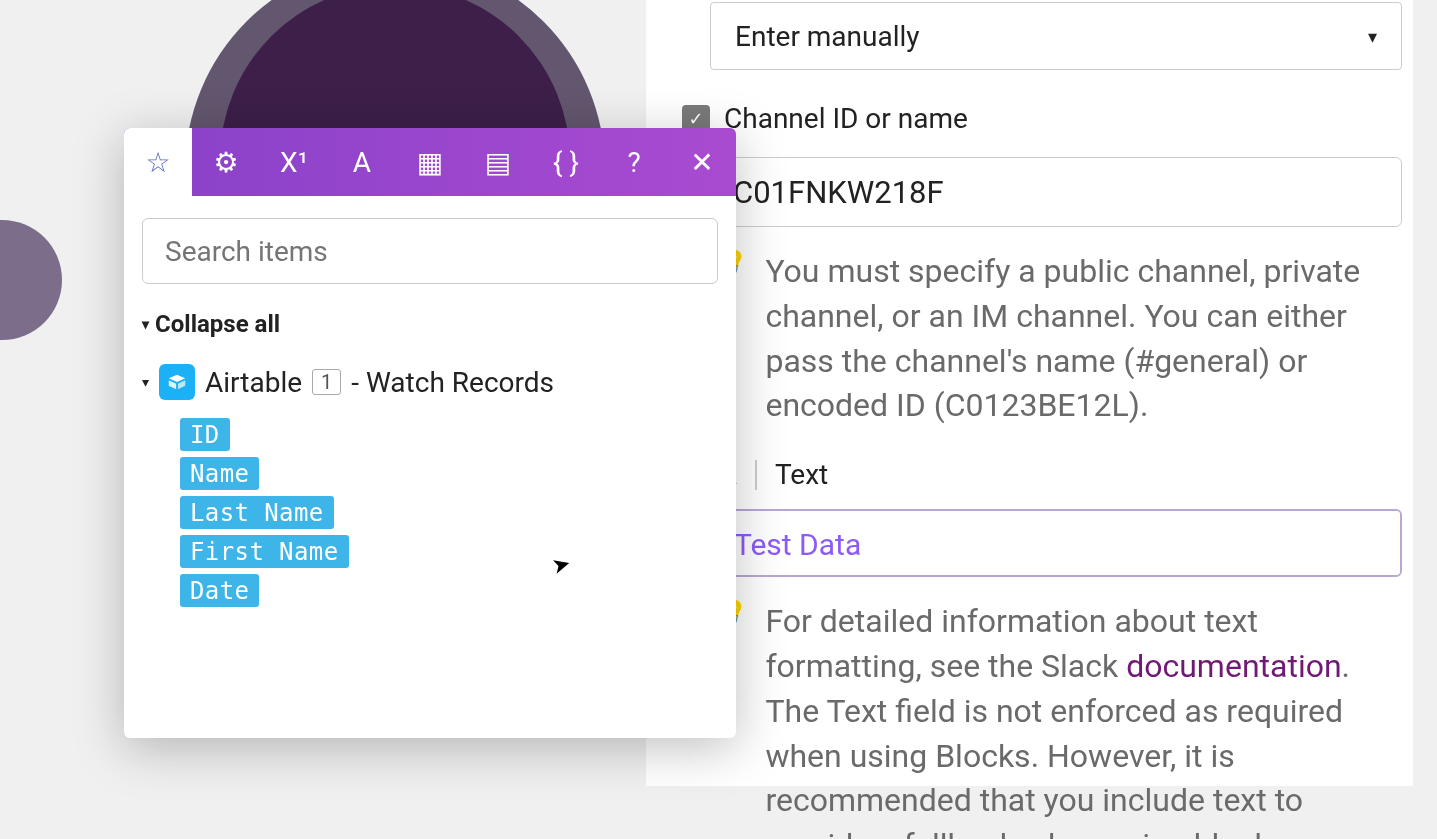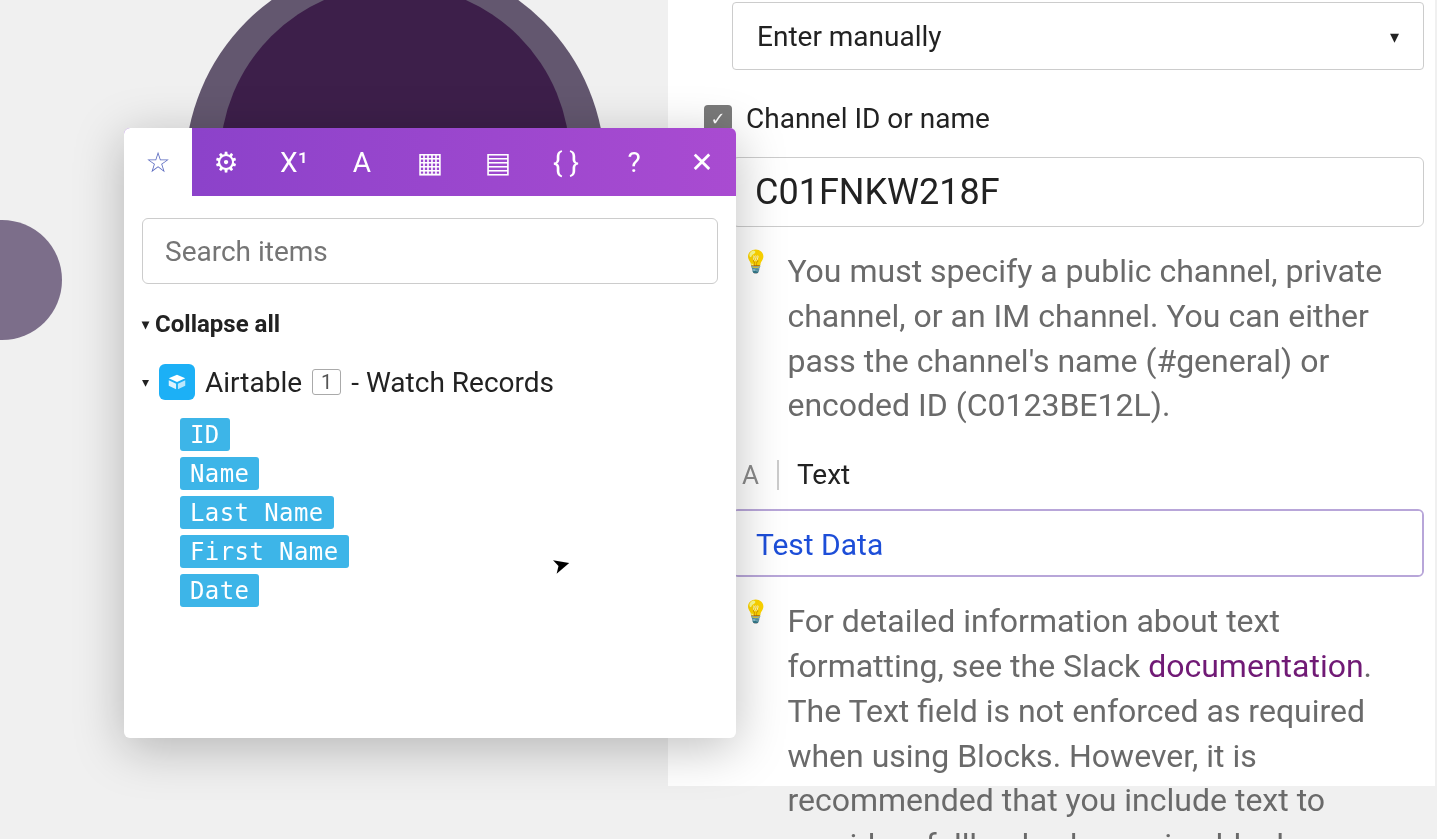--- a/index.html
+++ b/index.html
@@ -31,21 +31,21 @@
   position: absolute;
   width: 120px; height: 120px;
   border-radius: 50%;
   background: #7c6e8a;
   left: -58px; top: 220px;
 }
 
 
 .form-panel {
   position: absolute;
-  left: 668px; top: 0;
+  left: 646px; top: 0;
   width: 767px; height: 786px;
   background: #fff;
   padding: 0 14px;
 }
 .select-box {
   margin-top: 0;
   width: 692px;
   height: 68px;
   border: 1px solid #ccc;
   border-radius: 4px;
@@ -86,21 +86,21 @@
 }
 .text-input {
   display: block;
   width: 692px;
   margin-left: 50px;
   margin-top: 22px;
   height: 70px;
   border: 1px solid #ccc;
   border-radius: 6px;
   padding: 0 22px;
-  font-size: 36px;
+  font-size: 31px;
   color: #222;
   font-family: inherit;
 }
 .hint-row {
   display: flex;
   gap: 18px;
   margin-top: 22px;
   margin-left: 60px;
 }
 .hint-bulb {
@@ -136,21 +136,21 @@
 .text-area {
   display: block;
   width: 692px;
   margin-left: 50px;
   margin-top: 18px;
   height: 68px;
   border: 2px solid #b8a6d9;
   border-radius: 6px;
   padding: 16px 22px;
   font-size: 30px;
-  color: #1d4ed8;
+  color: #8b5cf6;
   font-family: inherit;
   resize: none;
 }
 
 .blocks-header {
   font-size: 28px;
   color: #7f1d1d;
   margin-top: 28px;
   margin-left: 60px;
 }

